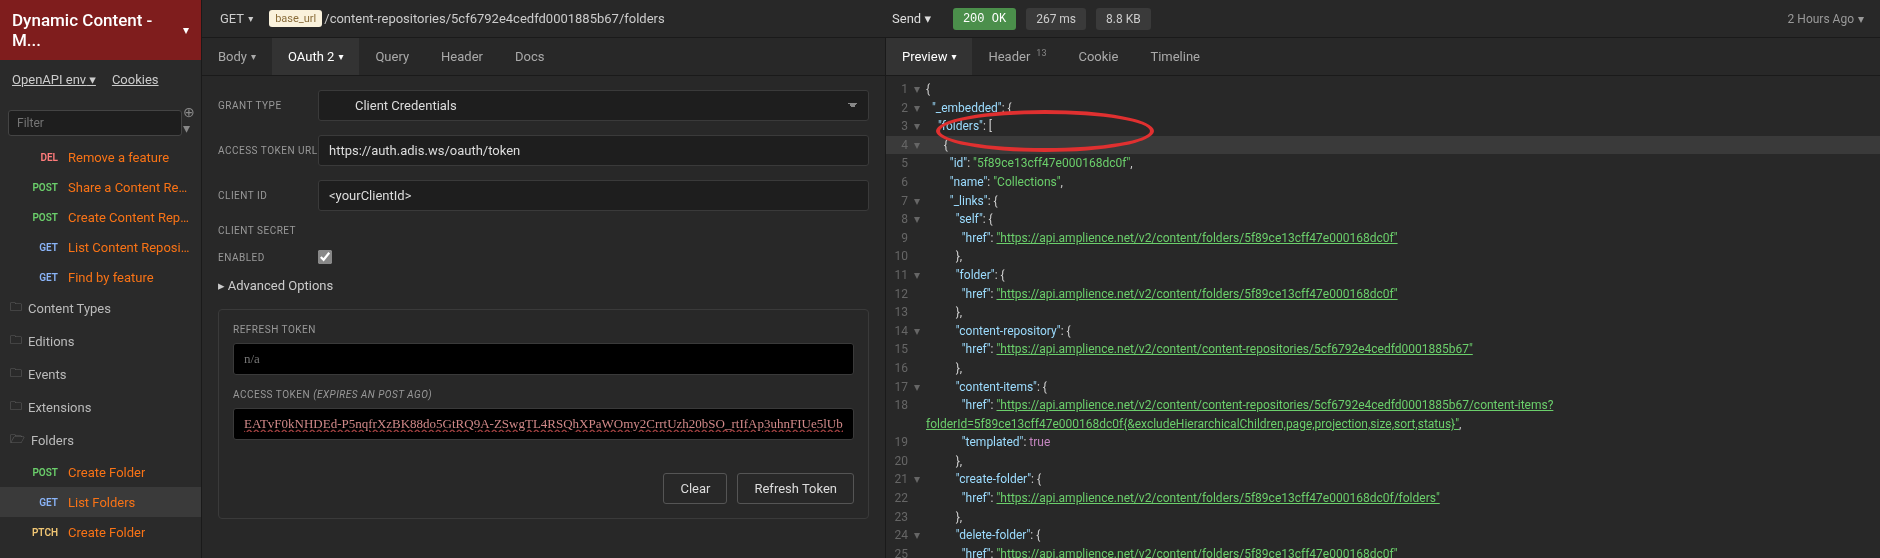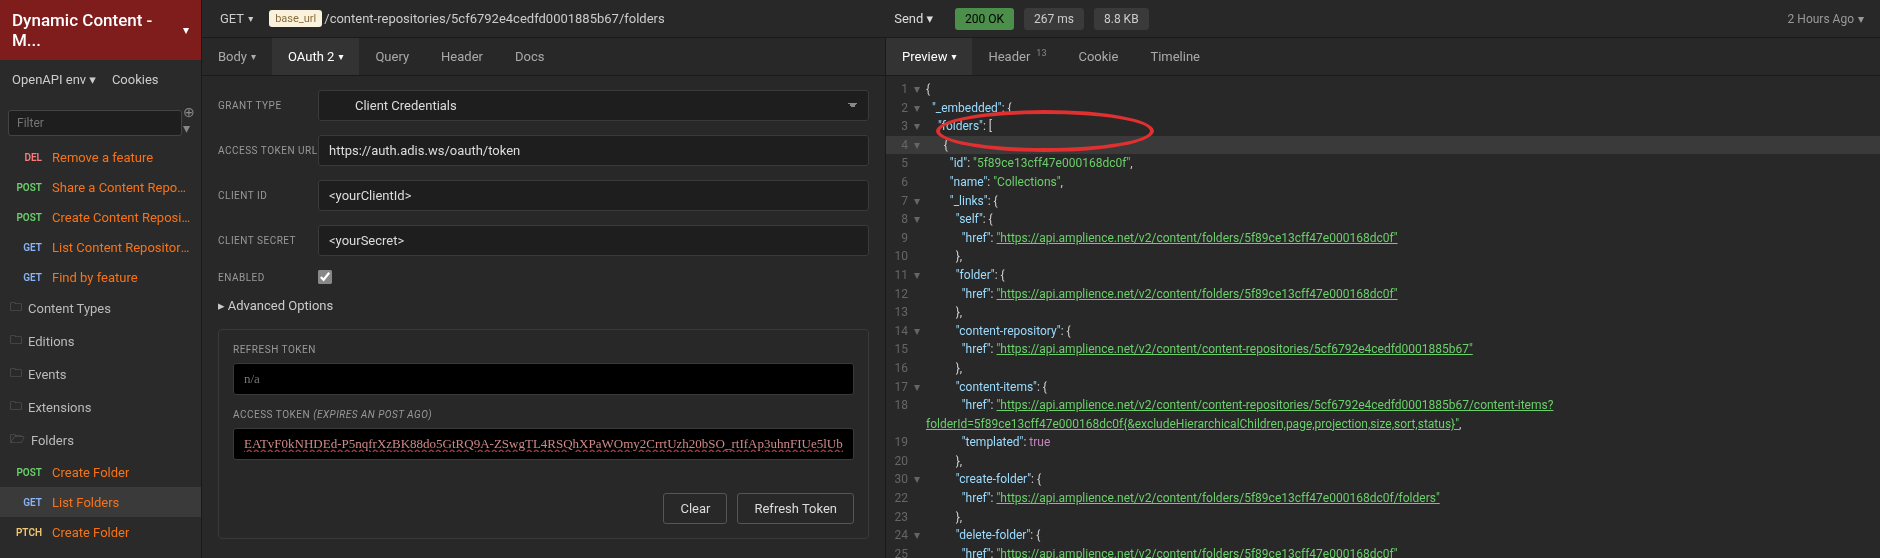--- a/index.html
+++ b/index.html
@@ -1,43 +1,43 @@
 <!DOCTYPE html>
 <html><head>
 <meta charset="utf-8">
 <style>
 * { margin:0; padding:0; box-sizing:border-box; font-family:-apple-system,BlinkMacSystemFont,"Segoe UI",Roboto,sans-serif; }
 body { background:#282828; color:#ccc; font-size:13px; overflow:hidden; }
 .app { display:flex; height:558px; width:1880px; }
 .sidebar { width:202px; background:#2a2a2a; display:flex; flex-direction:column; border-right:1px solid #1a1a1a; }
 .sidebar-header { background:#7f1d1d; color:#fff; padding:10px 12px; font-size:17px; font-weight:500; display:flex; align-items:center; justify-content:space-between; }
 .sidebar-header .chev { font-size:12px; }
-.sidebar-env { display:flex; align-items:center; gap:16px; padding:10px 12px; height:38px; }
+.sidebar-env { display:flex; align-items:center; gap:16px; padding:10px 12px; height:38px;text-decoration:underline; }
 .sidebar-env span { cursor:pointer; }
 .filter-row { display:flex; align-items:flex-end; gap:1px; padding:6px 8px; }
 .filter-row input { flex:1; background:#1e1e1e; border:1px solid #444; color:#ccc; padding:5px 8px; border-radius:3px; font-size:12px; }
 .plus-circle { color:#888; font-size:14px; cursor:pointer; }
 .sidebar-list { flex:1; overflow:auto; }
 .sb-item { display:flex; align-items:center; padding:6px 10px; gap:10px; cursor:pointer; min-height:30px; }
 .sb-item.active { background:#3a3a3a; }
-.sb-item .mbadge { font-size:10px; font-weight:600; width:32px; text-align:right; flex-shrink:0; }
+.sb-item .mbadge { font-size:10px; font-weight:600; width:32px; text-align:right; flex-shrink:0;margin-left:16px; }
 .m-get{color:#8ab4f8;} .m-post{color:#6bcf6b;} .m-del{color:#ff7b7b;} .m-ptch{color:#f0c674;}
 .sb-item .lbl { color:#f97316; font-size:13px; white-space:nowrap; overflow:hidden; text-overflow:ellipsis; }
 .sb-cat { display:flex; align-items:center; gap:6px; padding:6px 10px; color:#bbb; cursor:pointer; }
 .sb-cat .fi { font-size:12px; color:#888; }
 .main { flex:1; display:flex; flex-direction:column; background:#282828; }
 .topbar { display:flex; align-items:center; padding:6px 10px; height:38px; border-bottom:1px solid #1a1a1a; gap:8px; }
 .method-sel { color:#ccc; padding:4px 8px; cursor:pointer; display:flex; align-items:center; gap:4px; }
 .url-bar { flex:1; display:flex; align-items:center; font-family:Menlo,Consolas,monospace; font-size:13px; }
 .base-url-tag { background:#faf2dc; color:#8a6d3b; padding:2px 6px; border-radius:3px; font-size:11px; }
 .url-path { color:#ccc; margin-left:2px; }
 .send-btn { color:#ddd; padding:6px 14px; cursor:pointer; }
 .status-badges { display:flex; align-items:center; gap:10px; }
 .badge { background:#3a3a3a; color:#ccc; padding:4px 10px; border-radius:3px; font-size:12px; }
-.badge.ok { background:#4b8f4b; color:#000000; }
+.badge.ok { background:#4b8f4b; color:#ffffff;font-family:Liberation Mono, monospace; }
 .time-ago { color:#999; margin-left:20px; margin-right:6px; font-size:12px; display:flex; align-items:flex-end; gap:4px; }
 .panels { flex:1; display:flex; overflow:hidden; }
 .left-panel { width:684px; display:flex; flex-direction:column; border-right:1px solid #1a1a1a; }
 .right-panel { flex:1; display:flex; flex-direction:column; }
 .tabs { display:flex; border-bottom:1px solid #1a1a1a; height:38px; align-items:stretch; }
 .tab { padding:0 16px; display:flex; align-items:center; gap:4px; color:#aaa; cursor:pointer; font-size:13px; }
 .tab.active { background:#333; color:#fff; }
 .tab .sup { font-size:9px; color:#888; margin-left:2px; position:relative; top:-4px; }
 .form-area { padding:14px 16px; overflow:auto; flex:1; }
 .frow { display:flex; align-items:center; margin-bottom:14px; }
@@ -183,21 +183,20 @@
           <div class="frow">
               <label>ACCESS TOKEN URL</label>
             <input type="text" value="https://auth.adis.ws/oauth/token" style="">
             </div>
           <div class="frow">
               <label>CLIENT ID</label>
             <input type="text" value="&lt;yourClientId&gt;" style="">
             </div>
           <div class="frow">
               <label>CLIENT SECRET</label>
-            <input type="text" value="&lt;yourSecret&gt;" style="">
             </div>
           <div class="frow">
               <label>ENABLED</label>
             <input type="checkbox" class="chk" checked="" style="">
             </div>
           <div class="adv">▸ <span>Advanced Options</span></div>
           <div class="token-box">
             <div class="token-label">REFRESH TOKEN</div>
             <input class="token-val" type="text" placeholder="n/a" style="">
             <div class="token-label" style="margin-top:14px">
@@ -244,21 +243,21 @@
             <div class="json-line"><span class="ln">11</span><span class="gut">▾</span><span class="code" style="">          <span class="k">"folder"</span><span class="p">: {</span></span></div>
             <div class="json-line"><span class="ln">12</span><span class="gut"></span><span class="code" style="">            <span class="k">"href"</span><span class="p">: </span><span class="lnk">"https://api.amplience.net/v2/content/folders/5f89ce13cff47e000168dc0f"</span></span></div>
             <div class="json-line"><span class="ln">13</span><span class="gut"></span><span class="code" style="">          <span class="p">},</span></span></div>
             <div class="json-line"><span class="ln">14</span><span class="gut">▾</span><span class="code" style="">          <span class="k">"content-repository"</span><span class="p">: {</span></span></div>
             <div class="json-line"><span class="ln">15</span><span class="gut"></span><span class="code" style="">            <span class="k">"href"</span><span class="p">: </span><span class="lnk">"https://api.amplience.net/v2/content/content-repositories/5cf6792e4cedfd0001885b67"</span></span></div>
             <div class="json-line"><span class="ln">16</span><span class="gut"></span><span class="code" style="">          <span class="p">},</span></span></div>
             <div class="json-line"><span class="ln">17</span><span class="gut">▾</span><span class="code" style="">          <span class="k">"content-items"</span><span class="p">: {</span></span></div>
             <div class="json-line"><span class="ln">18</span><span class="gut"></span><span class="code" style="white-space:pre-wrap;padding-left:0;text-indent:0">            <span class="k">"href"</span><span class="p">: </span><span class="lnk">"https://api.amplience.net/v2/content/content-repositories/5cf6792e4cedfd0001885b67/content-items?folderId=5f89ce13cff47e000168dc0f{&amp;excludeHierarchicalChildren,page,projection,size,sort,status}"</span><span class="p">,</span></span></div>
             <div class="json-line"><span class="ln">19</span><span class="gut"></span><span class="code" style="">            <span class="k">"templated"</span><span class="p">: </span><span class="b">true</span></span></div>
             <div class="json-line"><span class="ln">20</span><span class="gut"></span><span class="code" style="">          <span class="p">},</span></span></div>
-            <div class="json-line"><span class="ln">30</span><span class="gut">▾</span><span class="code" style="">          <span class="k">"create-folder"</span><span class="p">: {</span></span></div>
+            <div class="json-line"><span class="ln">21</span><span class="gut">▾</span><span class="code" style="">          <span class="k">"create-folder"</span><span class="p">: {</span></span></div>
             <div class="json-line"><span class="ln">22</span><span class="gut"></span><span class="code" style="">            <span class="k">"href"</span><span class="p">: </span><span class="lnk">"https://api.amplience.net/v2/content/folders/5f89ce13cff47e000168dc0f/folders"</span></span></div>
             <div class="json-line"><span class="ln">23</span><span class="gut"></span><span class="code" style="">          <span class="p">},</span></span></div>
             <div class="json-line"><span class="ln">24</span><span class="gut">▾</span><span class="code" style="">          <span class="k">"delete-folder"</span><span class="p">: {</span></span></div>
             <div class="json-line"><span class="ln">25</span><span class="gut"></span><span class="code" style="">            <span class="k">"href"</span><span class="p">: </span><span class="lnk">"https://api.amplience.net/v2/content/folders/5f89ce13cff47e000168dc0f"</span></span></div>
             <div class="annot" id="annot" style="top: 34px; left: 50px; width: 218px; height: 42px;"></div>
           </div>
       </div>
     </div>
   </div>
 </div>

